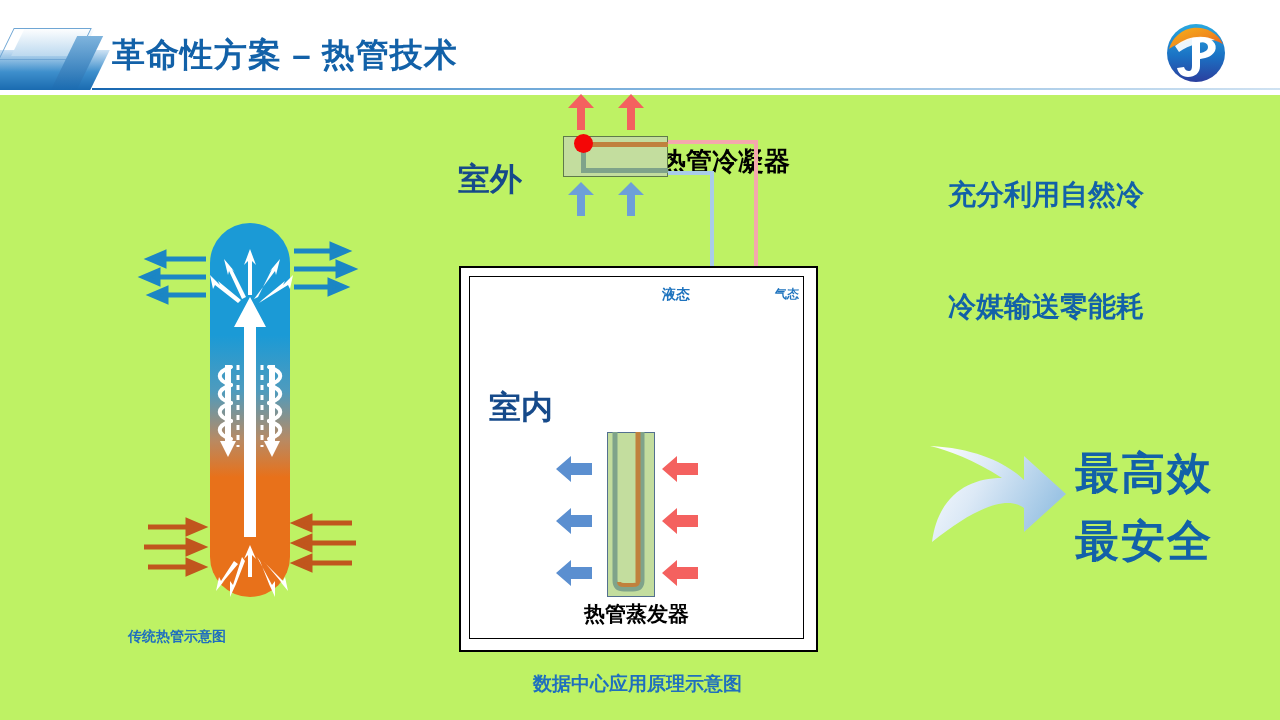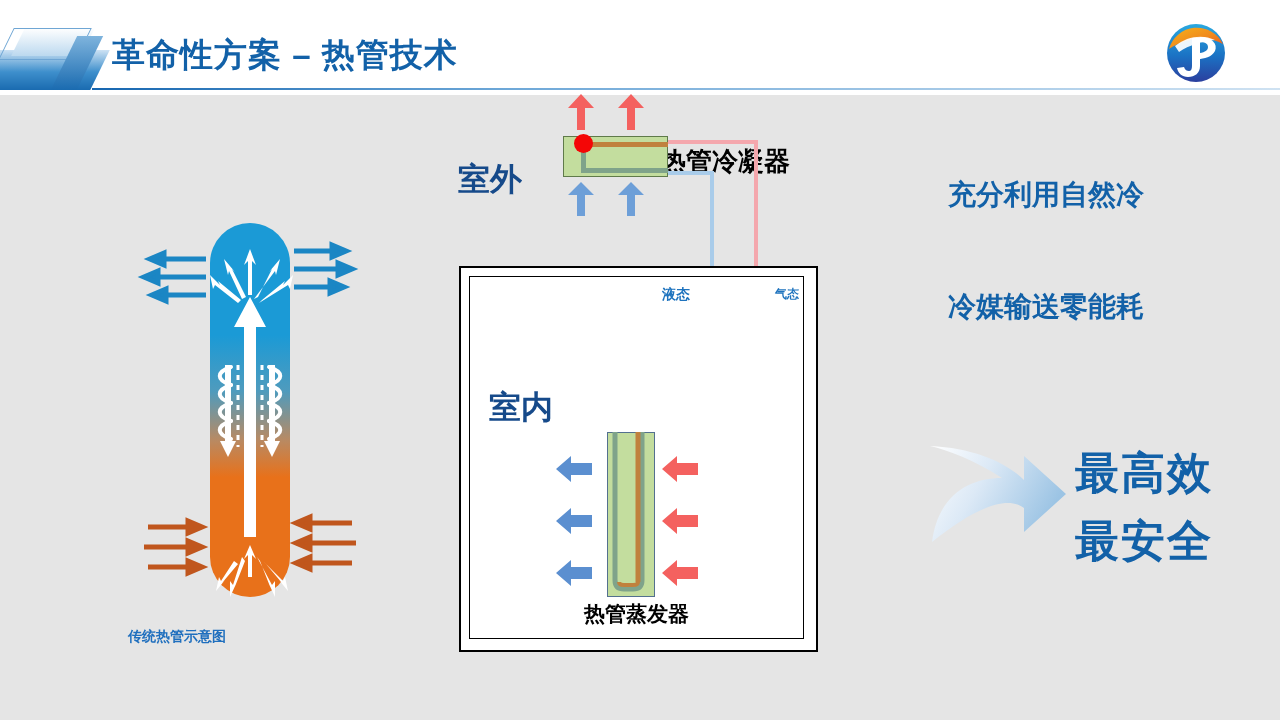--- a/index.html
+++ b/index.html
@@ -4,21 +4,21 @@
 <style>
   html, body {
     margin: 0;
     padding: 0;
     background: #ffffff;
   }
   #slide {
     position: relative;
     width: 1280px;
     height: 720px;
-    background: #e5e5e5;
+    background: #bef264;
     overflow: hidden;
     font-family: "Liberation Sans", "DejaVu Sans", sans-serif;
   }
 
   
   #header-band {
     position: absolute;
     left: 0; top: 0;
     width: 1280px; height: 95px;
     background: #ffffff;
@@ -374,20 +374,21 @@
   </svg>
   <svg style="position:absolute;left:662px;top:508px;width:36px;height:26px;" viewBox="0 0 36 26">
     <path d="M36,7 L15,7 L15,0 L0,13 L15,26 L15,19 L36,19 Z" fill="#f4615f"></path>
   </svg>
   <svg style="position:absolute;left:662px;top:560px;width:36px;height:26px;" viewBox="0 0 36 26">
     <path d="M36,7 L15,7 L15,0 L0,13 L15,26 L15,19 L36,19 Z" fill="#f4615f"></path>
   </svg>
 
   <div id="label-evaporator" class="label-black">热管蒸发器</div>
 
+  <div id="center-caption">数据中心应用原理示意图</div>
 
   <div class="bullet-right" id="bullet-2">冷媒输送零能耗</div>
   <div class="bullet-right" id="bullet-1">充分利用自然冷</div>
 
   <svg id="big-arrow" viewBox="0 0 140 110">
     <defs>
       <linearGradient id="arrGrad" x1="0" y1="0" x2="1" y2="0.4">
         <stop offset="0%" stop-color="#ffffff"></stop>
         <stop offset="45%" stop-color="#dce9f6"></stop>
         <stop offset="100%" stop-color="#9cc4e4"></stop>

